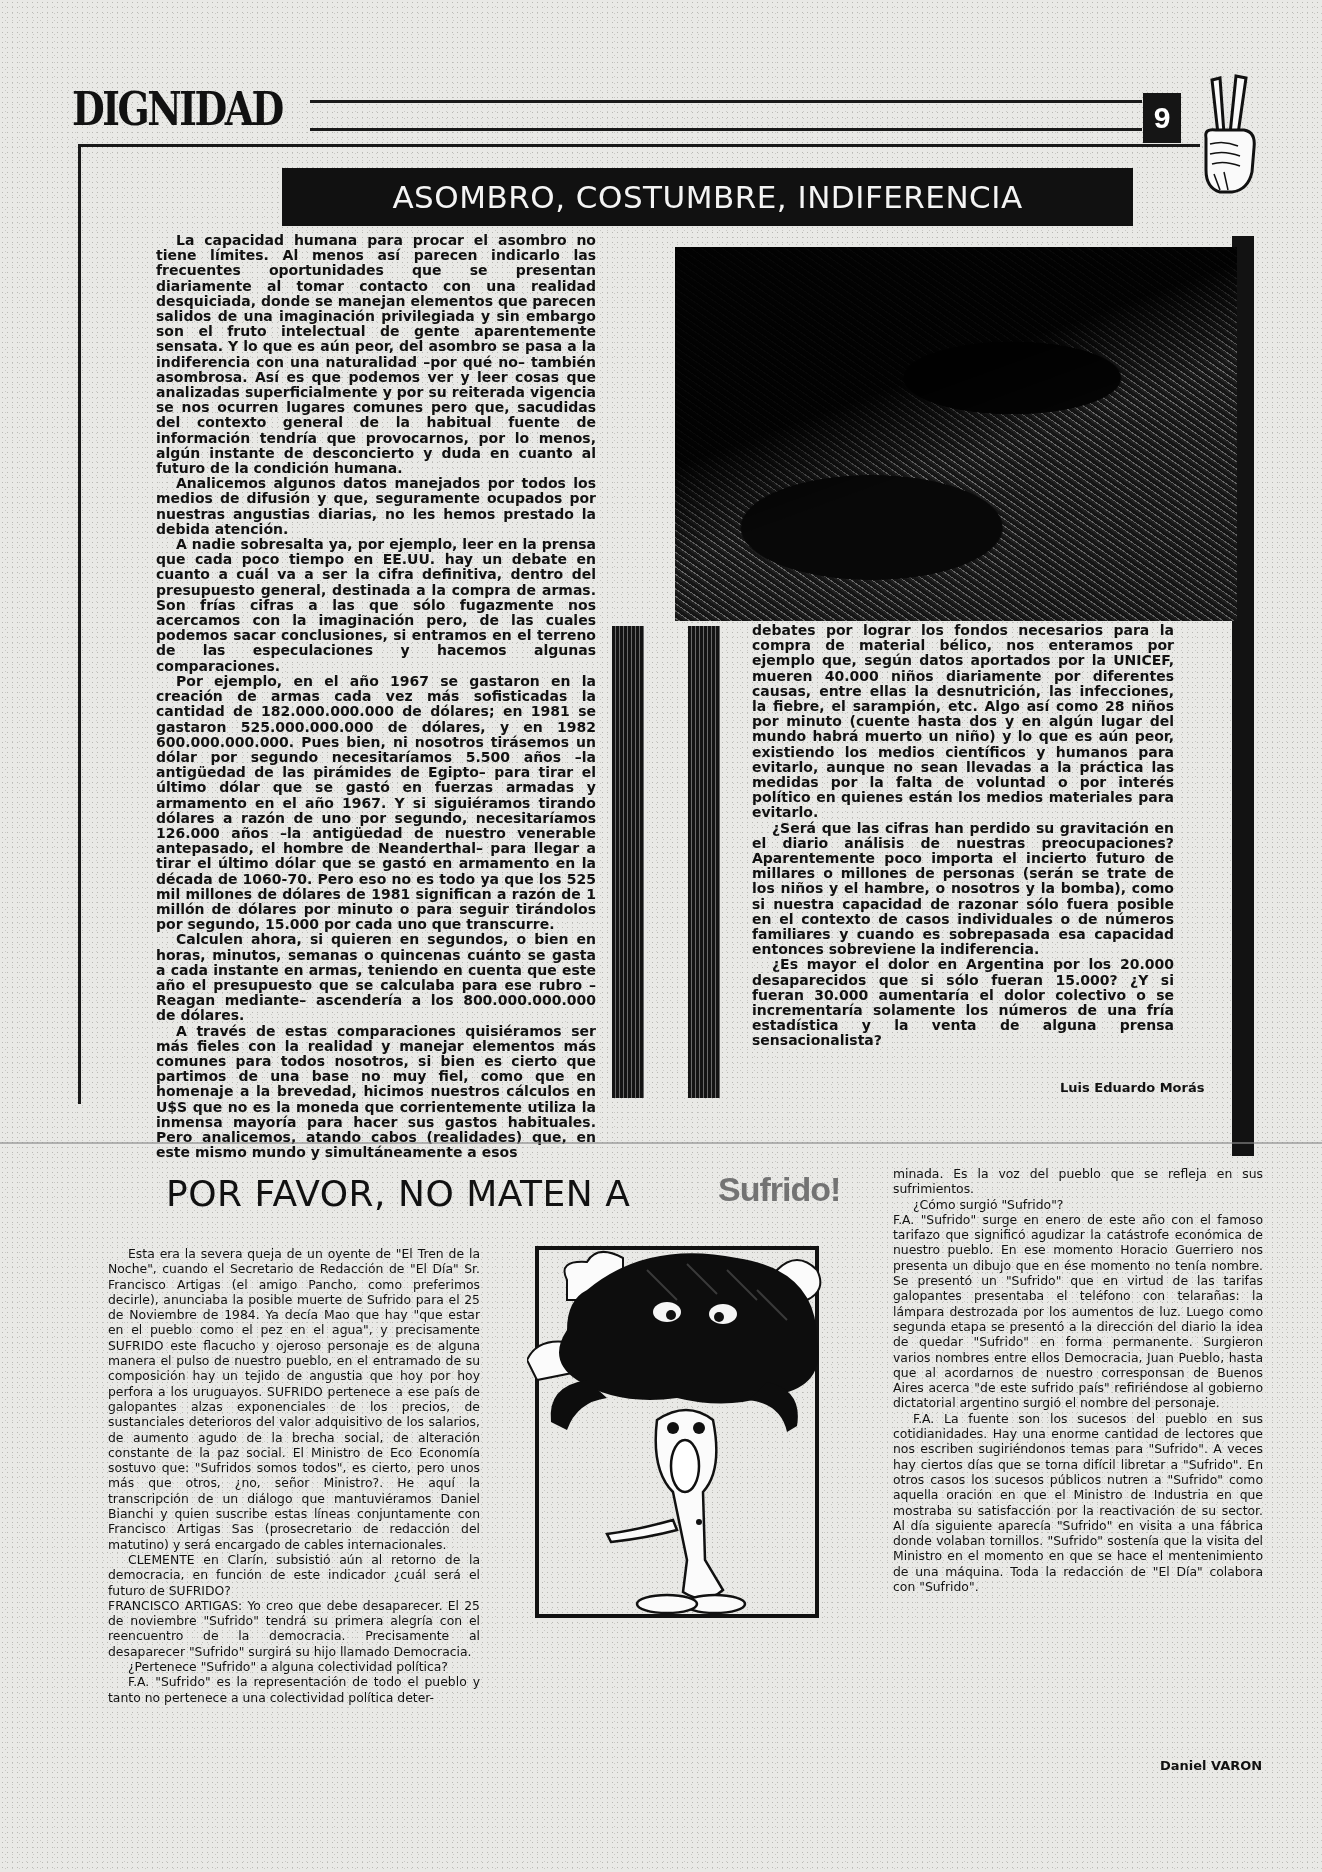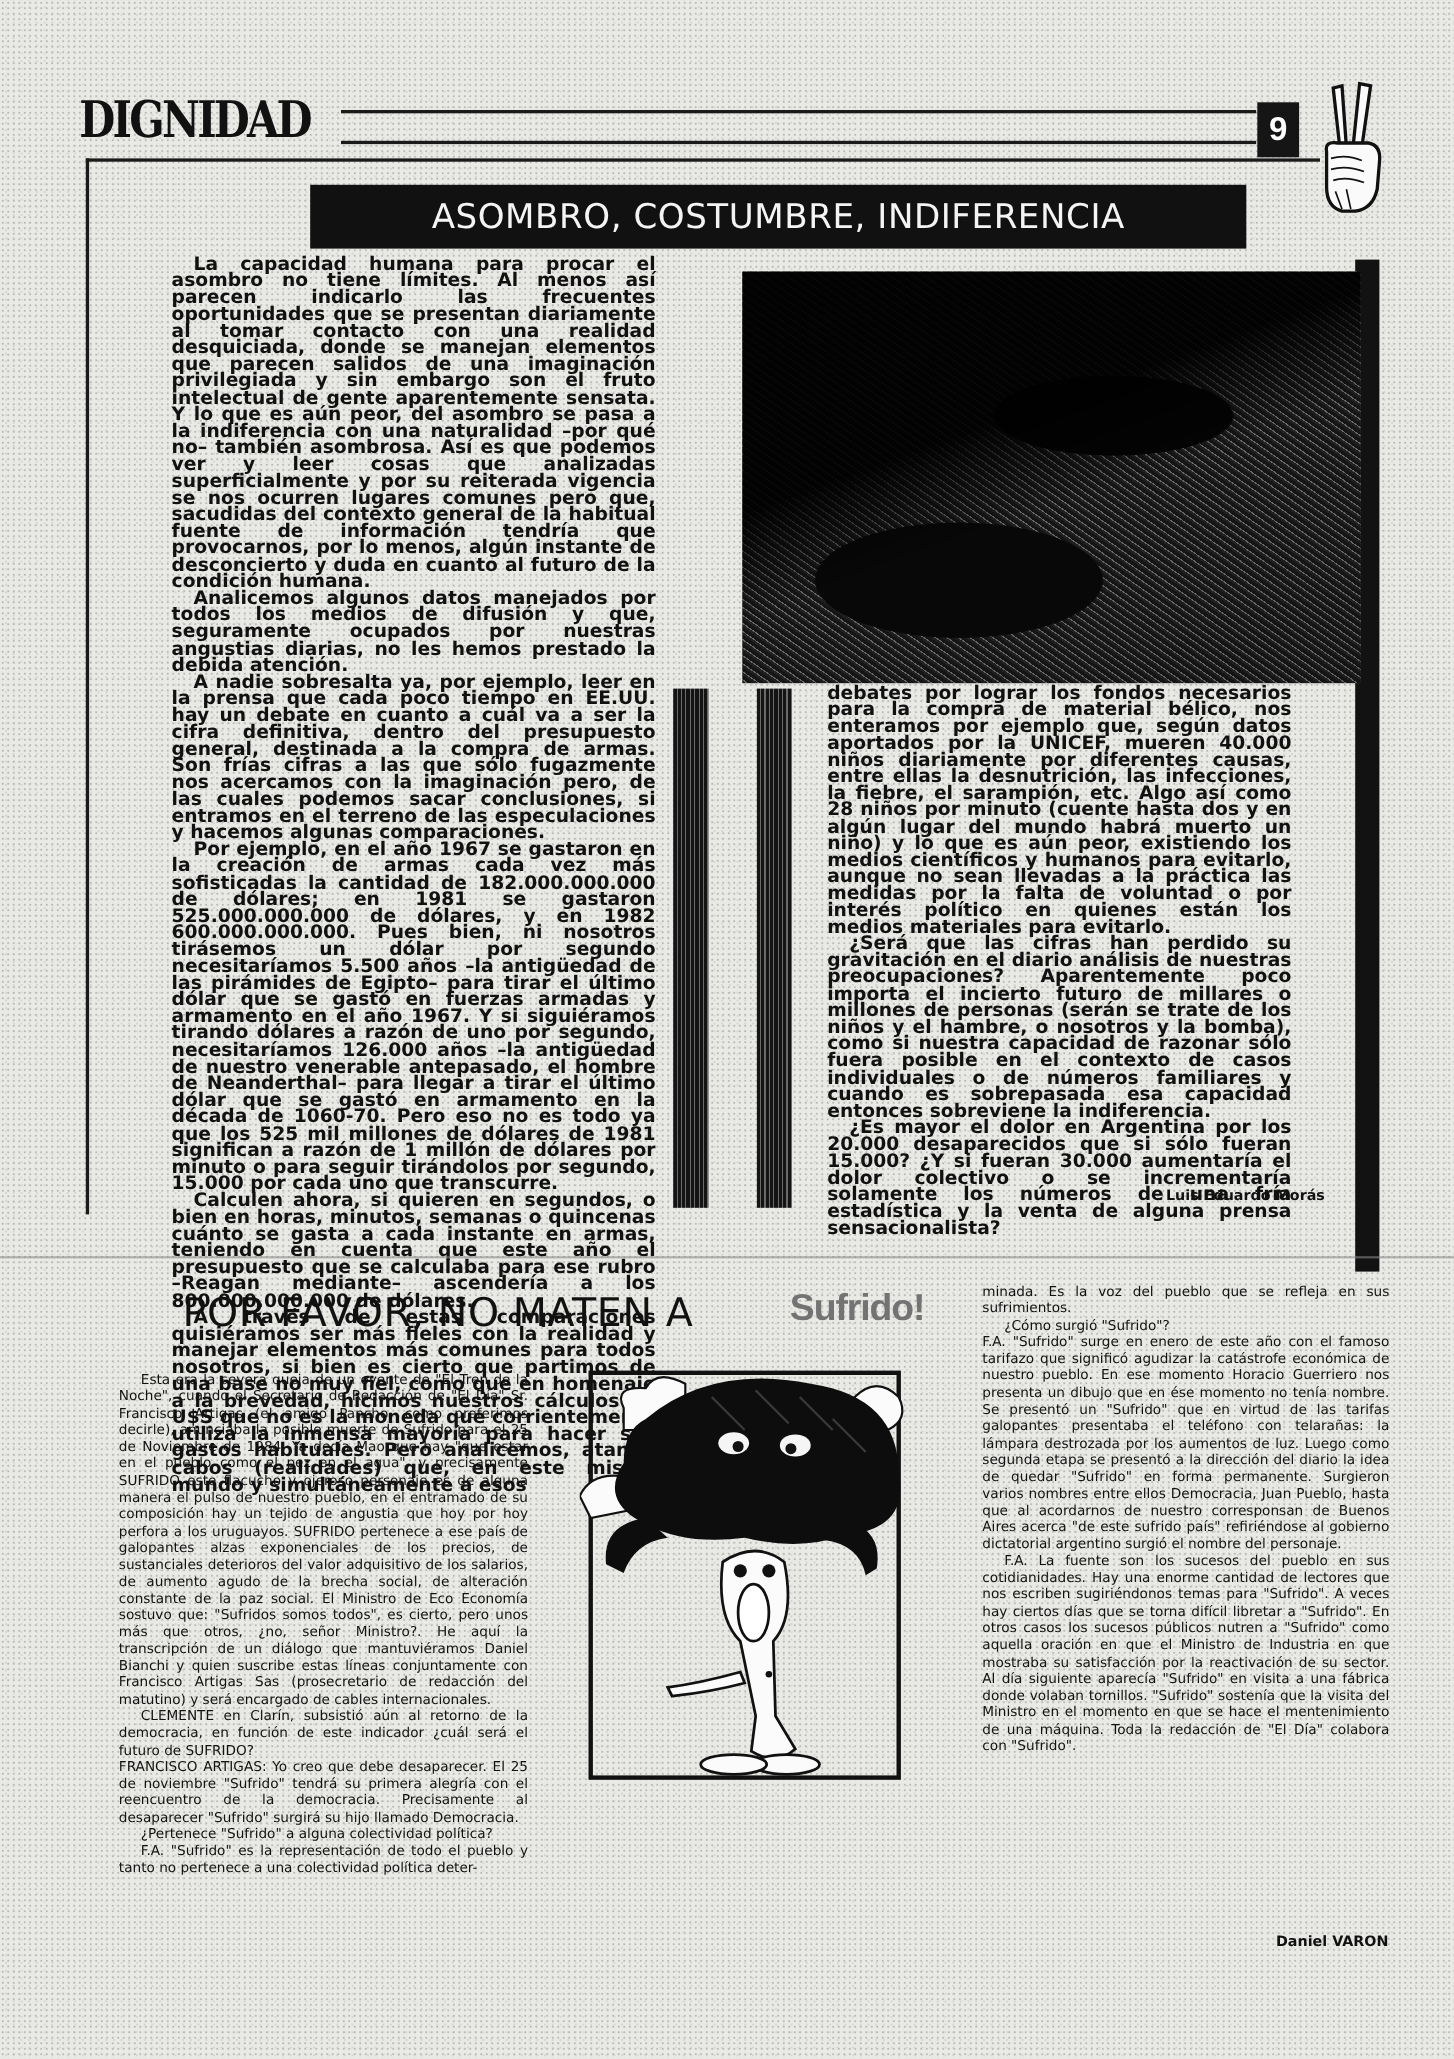--- a/index.html
+++ b/index.html
@@ -34,21 +34,21 @@
   .frame-right { left: 1232px; top: 236px; width: 22px; height: 920px; background: #121212; }
 
   .headline-1 {
     left: 282px; top: 168px; width: 851px; height: 58px; background: #111; color: #f4f4f4;
     font-family: "DejaVu Sans", sans-serif; font-size: 31px; letter-spacing: 0.5px;
     display: flex; align-items: center; justify-content: center;
   }
 
   
   .col {
-    font-family: "DejaVu Sans", sans-serif; font-size: 17px; line-height: 15.2px;
+    font-family: "DejaVu Sans", sans-serif; font-size: 14px; line-height: 15.2px;
     text-align: justify; color: #111; font-weight: bold;
   }
   .col p { margin: 0; text-indent: 20px; }
   .col-light { font-weight: normal; font-size: 12.4px; line-height: 15.3px; }
 
   .photo {
     left: 675px; top: 247px; width: 562px; height: 374px;
     background:
       radial-gradient(ellipse 180px 60px at 60% 35%, #050505 60%, transparent 61%),
       radial-gradient(ellipse 200px 80px at 35% 75%, #0a0a0a 65%, transparent 66%),

